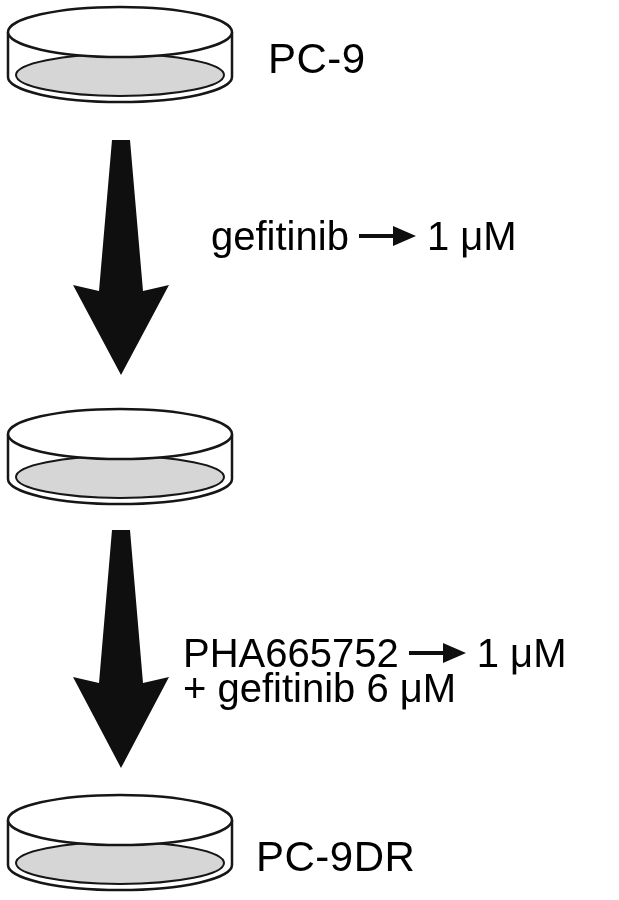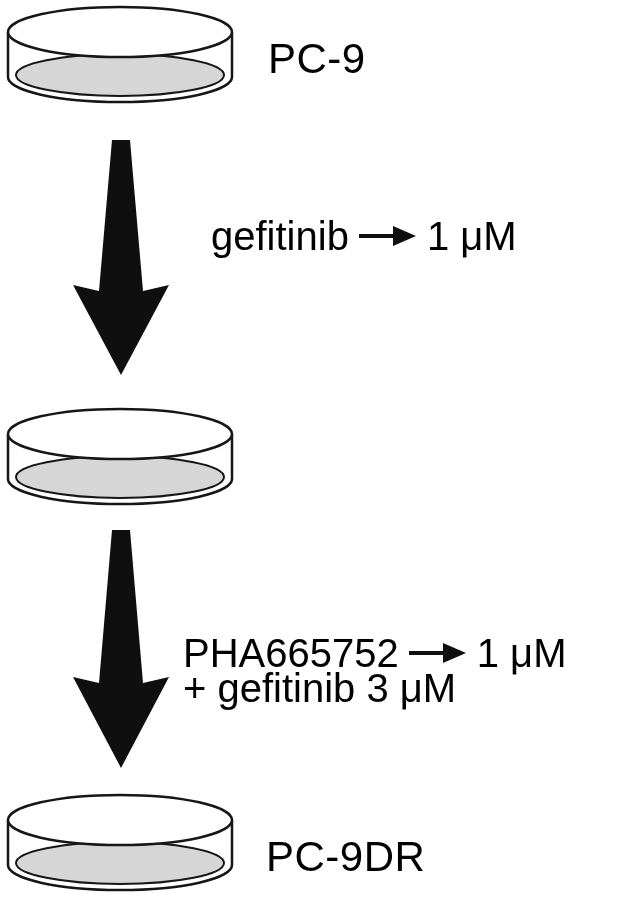--- a/index.html
+++ b/index.html
@@ -80,25 +80,25 @@
   <div class="abs transition-row" style="left:183px; top:590px;margin-top:39px;">
     <span class="transition-text">PHA665752</span>
     <svg width="58" height="26" viewBox="0 0 58 26">
       <line x1="0" y1="13" x2="36" y2="13" stroke="#0f0f0f" stroke-width="4"></line>
       <polygon points="34,3 57,13 34,23" fill="#0f0f0f"></polygon>
     </svg>
     <span class="transition-text">1 μM</span>
   </div>
 
   <div class="abs transition-row" style="left:183px; top:664px;">
-    <span class="transition-text">+ gefitinib 3 μM</span>
+    <span class="transition-text">+ gefitinib 6 μM</span>
   </div>
 
   <div class="abs" style="left:4px; top:792px;">
     <svg width="232" height="102" viewBox="0 0 232 102">
       <path d="M 4 28 L 4 73 A 112 25 0 0 0 228 73 L 228 28" stroke="#161616" stroke-width="2.5" fill="#ffffff"></path>
       <ellipse cx="116" cy="71" rx="104" ry="21" stroke="#161616" stroke-width="2" fill="#d6d6d6"></ellipse>
       <ellipse cx="116" cy="28" rx="112" ry="25" stroke="#161616" stroke-width="2.5" fill="#ffffff"></ellipse>
     </svg>
   </div>
-  <div class="abs dish-label" style="left:266px; top:834px;">PC-9DR</div>
+  <div class="abs dish-label" style="left:256px; top:834px;">PC-9DR</div>
 
 </div>
 
 </body></html>

